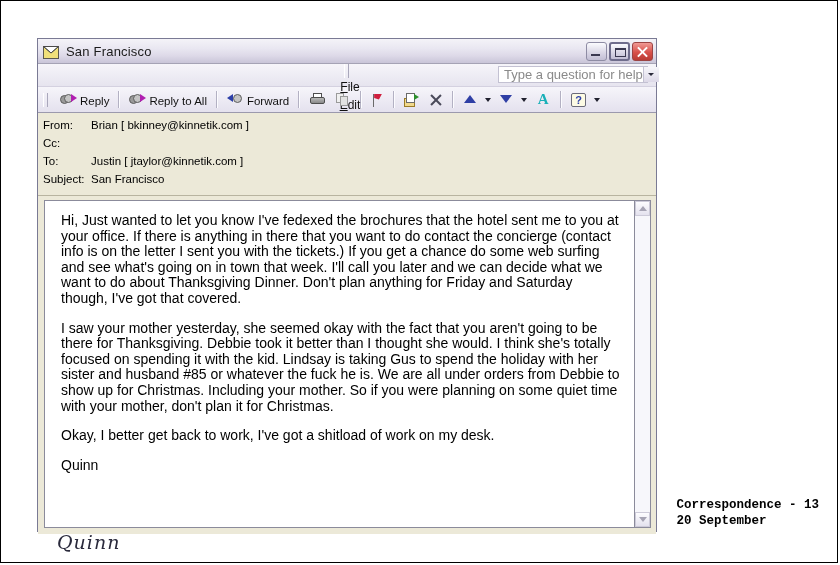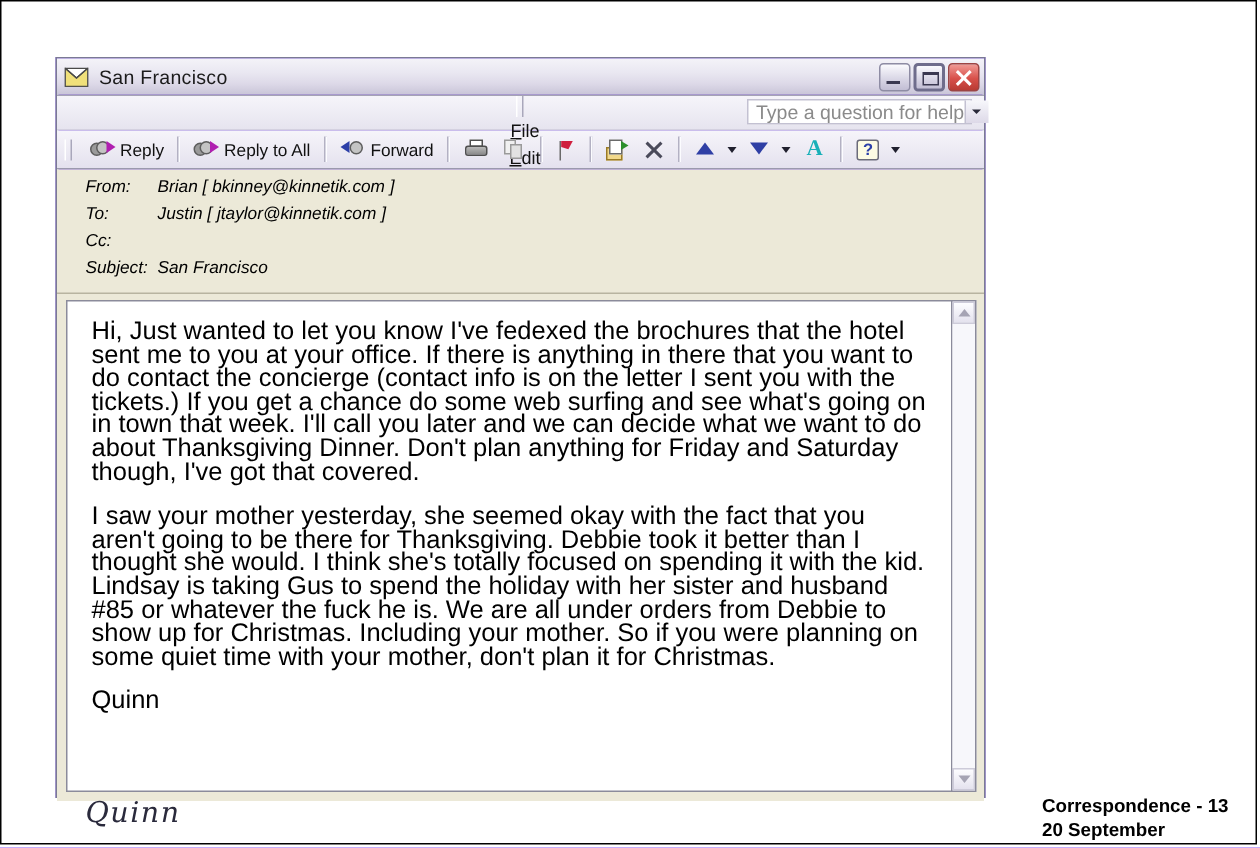--- a/index.html
+++ b/index.html
@@ -318,22 +318,21 @@
   .headers {
     background: #ece9d8;
     padding: 6px 0 4px 0;
     position: relative;
     border-bottom: 1px solid #b8b4a0;
   }
   .hrow {
     display: flex;
     align-items: baseline;
     height: 18px;
-    padding-left: 19px;
-    font-style: italic;
+    padding-left: 5px;
   }
   .hlabel {
     width: 48px;
     font-size: 11.5px;
     color: #000000;
     flex: none;
   }
   .hvalue {
     font-size: 11.5px;
     color: #000000;
@@ -361,21 +360,21 @@
     left: 6px; top: 4px; right: 22px; bottom: 6px;
     background: #ffffff;
     border: 1px solid #8b8b9b;
     border-right: none;
     box-sizing: border-box;
     overflow: hidden;
     padding: 12px 14px 0 16px;
   }
   .bodypanel p {
     margin: 0 0 14px 0;
-    font-size: 17px;
+    font-size: 14px;
     line-height: 15.6px;
     color: #000000;
   }
   .scrollbar {
     position: absolute;
     right: 5px; top: 4px; bottom: 6px;
     width: 17px;
     background: #f4f4f9;
     border: 1px solid #8b8b9b;
     box-sizing: border-box;
@@ -412,26 +411,27 @@
     top: 530px;
     font-family: "DejaVu Serif", serif;
     font-style: italic;
     font-size: 19px;
     color: #2a2a3c;
     letter-spacing: 1px;
   }
   .corr {
     position: absolute;
     right: 18px;
-    top: 528px;
+    top: 496px;
     text-align: left;
     font-size: 12.5px;
     line-height: 16px;
     color: #000000;
     font-weight: bold;
+    font-family: Liberation Mono, monospace;
   }
 </style>
 </head>
 <body>
 
 <div class="page">
 
   <div class="window">
 
     <div class="titlebar">
@@ -566,37 +566,38 @@
       </span>
       <span class="caret-sm"></span>
     </div>
 
     <div class="headers">
       <div class="hrow">
         <span class="hlabel">From:</span>
         <span class="hvalue">Brian [ bkinney@kinnetik.com ]</span>
       </div>
       <div class="hrow">
+        <span class="hlabel">Cc:</span>
+        <span class="hvalue"></span>
+      </div>
+      <div class="hrow">
         <span class="hlabel">To:</span>
         <span class="hvalue">Justin [ jtaylor@kinnetik.com ]</span>
-      </div>
-      <div class="hrow">
-        <span class="hlabel">Cc:</span>
-        <span class="hvalue"></span>
       </div>
       <div class="hrow">
         <span class="hlabel">Subject:</span>
         <span class="hvalue">San Francisco</span>
       </div>
     </div>
 
     <div class="bodyarea">
       <div class="bodypanel">
         <p>Hi, Just wanted to let you know I've fedexed the brochures that the hotel sent me to you at your office. If there is anything in  there that you want to do contact the concierge   (contact info is on the letter I sent you with the tickets.) If you get a chance do some web surfing and see what's going on in town that week. I'll call you later and we can decide what we want to do about Thanksgiving Dinner. Don't plan anything for Friday and Saturday though, I've got that covered.</p>
         <p>I saw your mother yesterday, she seemed okay with the fact that you aren't going to be there for Thanksgiving. Debbie took it better than I thought she would. I think she's totally focused on spending it with the kid. Lindsay is taking Gus to spend the holiday with her sister and husband #85 or whatever the fuck he is. We are all under orders from Debbie to show up for Christmas. Including your mother. So if you were planning on some quiet time with your mother, don't plan it for Christmas.</p>
+        <p>Okay, I better get back to work, I've got a shitload of work on my desk.</p>
         <p>Quinn</p>
       </div>
       <div class="scrollbar">
         <span class="sb-btn">
             <i class="sb-up"></i>
           </span>
         <span class="sb-track"></span>
         <span class="sb-btn">
             <i class="sb-dn"></i>
           </span>

